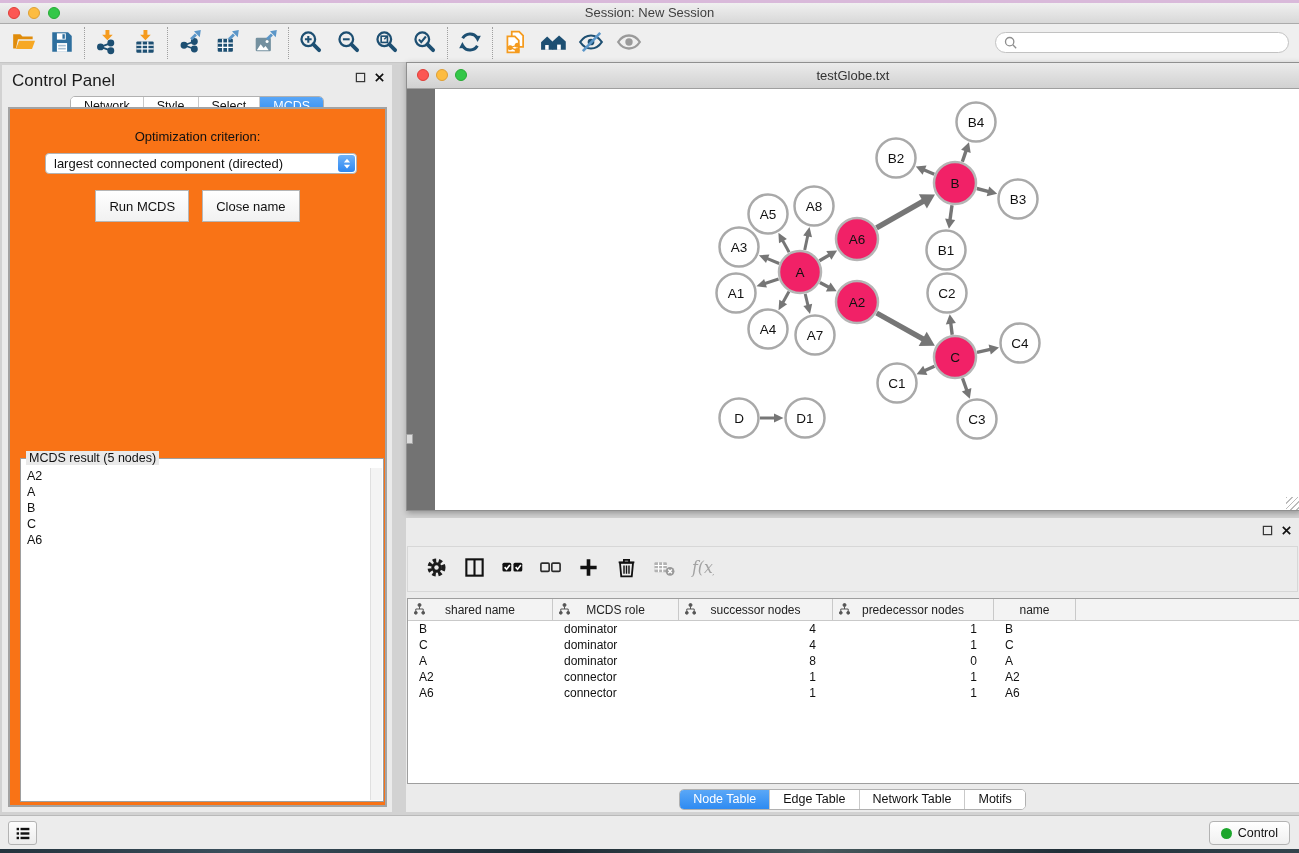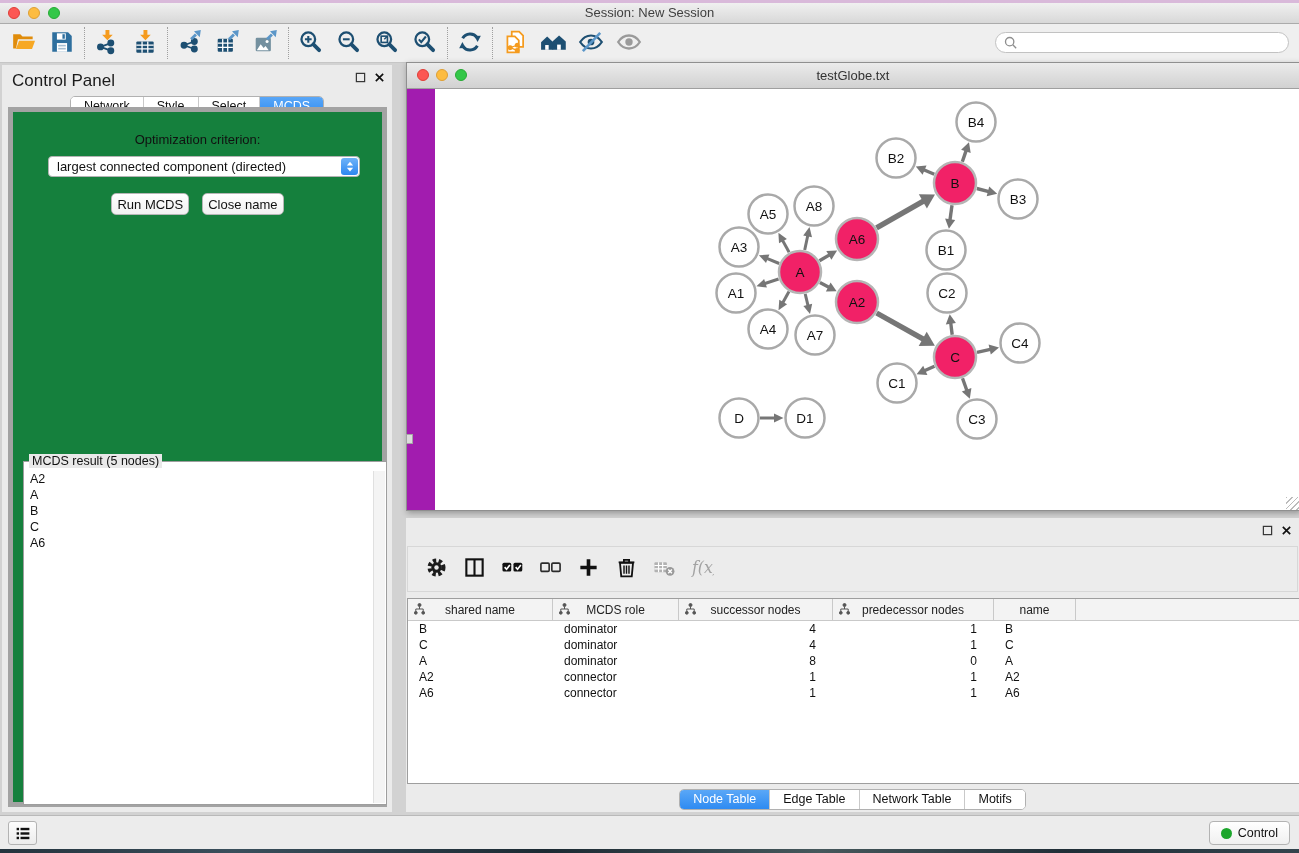--- a/index.html
+++ b/index.html
@@ -30,36 +30,36 @@
   .control-panel{position:absolute;left:2px;top:65px;width:390px;height:747px;background:#ebebeb;}
   .panel-title{position:absolute;left:10px;top:6px;font-size:17px;color:#1b1b1b;}
   .panel-icons{position:absolute;right:7px;top:7px;display:flex;gap:8px;align-items:center;}
   .mini-icon{width:11px;height:11px;display:block;}
   .cp-tabs{position:absolute;top:31px;left:0;width:100%;display:flex;justify-content:center;}
   .seg{display:inline-flex;background:#fff;border:1px solid #b1b1b1;border-radius:5px;overflow:hidden;height:21px;box-sizing:border-box;}
   .seg button{border:none;background:#fff;padding:0 13px;font-size:12.5px;font-family:inherit;color:#111;
     border-left:1px solid #c9c9c9;line-height:19px;}
   .seg button:first-child{border-left:none;}
   .seg button.active{background:linear-gradient(#5aa7f7,#2e8bf2);color:#fff;}
-  .cp-content{position:absolute;left:6px;right:5px;top:42px;bottom:5px;border:5px solid #a3a3a3;background:#15803d;}
+  .cp-content{position:absolute;left:6px;right:5px;top:42px;bottom:5px;border:2px solid #a3a3a3;background:#f97316;}
   .opt-label{position:absolute;top:20px;width:100%;text-align:center;font-size:13px;color:#111;}
   .combo{position:absolute;left:35px;top:44px;width:312px;height:21px;box-sizing:border-box;background:#fff;
     border:1px solid #b3b3b3;border-radius:4px;font-size:13px;color:#111;display:flex;align-items:center;padding-left:8px;}
   .combo .spin{position:absolute;right:1px;top:1px;bottom:1px;width:17px;border-radius:3px;
     background:linear-gradient(#6fb3f8,#2d87f1);display:flex;flex-direction:column;align-items:center;justify-content:center;gap:1px;}
   .btn-row{position:absolute;top:81px;width:100%;display:flex;justify-content:center;gap:13px;}
-  .mac-btn{height:22px;padding:0 5px;background:linear-gradient(#ffffff,#f1f1f1);border:1px solid #b6b6b6;
-    border-radius:5px;font-size:13px;font-family:inherit;color:#111;}
+  .mac-btn{height:32px;padding:0 13px;background:linear-gradient(#ffffff,#f1f1f1);border:1px solid #b6b6b6;
+    border-radius:0;font-size:13px;font-family:inherit;color:#111;}
   .result-box{position:absolute;left:10px;top:349px;width:362px;height:342px;border:1px solid #9e9e9e;background:#fff;}
   .result-legend{position:absolute;top:-8px;left:5px;background:#e9e9e9;padding:0 3px;font-size:12.5px;color:#111;}
   .result-list{position:absolute;left:1px;top:9px;right:13px;bottom:1px;overflow:hidden;}
   .result-item{font-size:12.5px;color:#111;padding:1px 0 1px 5px;line-height:14px;}
   .result-scroll{position:absolute;right:1px;top:9px;bottom:1px;width:11px;background:#f4f4f4;border-left:1px solid #e0e0e0;}
   
-  .network-window{position:absolute;left:406px;top:62px;width:892px;height:447px;background:#a21caf;
+  .network-window{position:absolute;left:406px;top:62px;width:892px;height:447px;background:#737373;
     border:1px solid #8f8f8f;box-shadow:1px 2px 6px rgba(0,0,0,.3);}
   .nw-titlebar{position:absolute;top:0;left:0;right:0;height:25px;
     background:linear-gradient(#ebebeb,#d1d1d1);border-bottom:1px solid #9f9f9f;}
   .nw-title{text-align:center;font-size:13px;color:#333;line-height:25px;}
   .nw-traffic{position:absolute;left:10px;top:6px;display:flex;gap:7px;}
   .nw-canvas{position:absolute;top:26px;left:0;right:0;bottom:0;background:#fff;overflow:hidden;margin-left:28px;}
   .nw-grip-left{position:absolute;left:-1px;top:371px;width:7px;height:10px;background:#dcdcdc;border:1px solid #a5a5a5;box-sizing:border-box;}
   .nw-corner{position:absolute;right:0;bottom:0;width:13px;height:13px;
     background:repeating-linear-gradient(135deg,#bbb 0 1px,transparent 1px 4px);}
   

